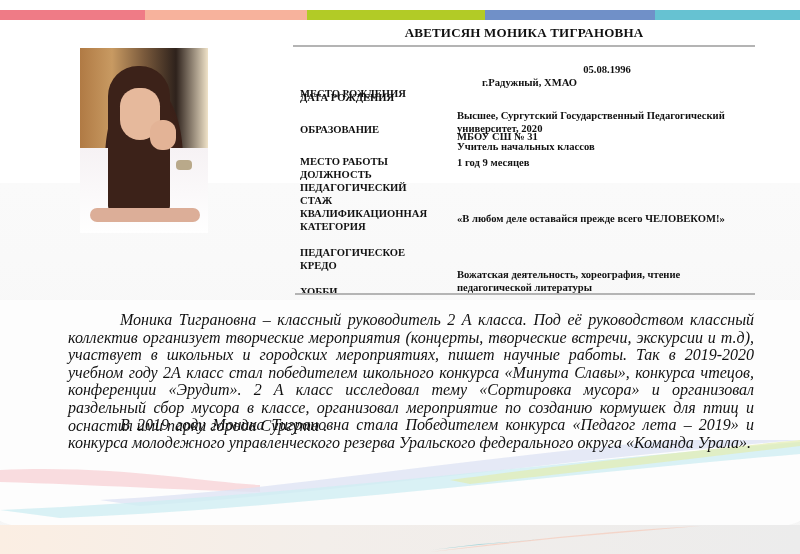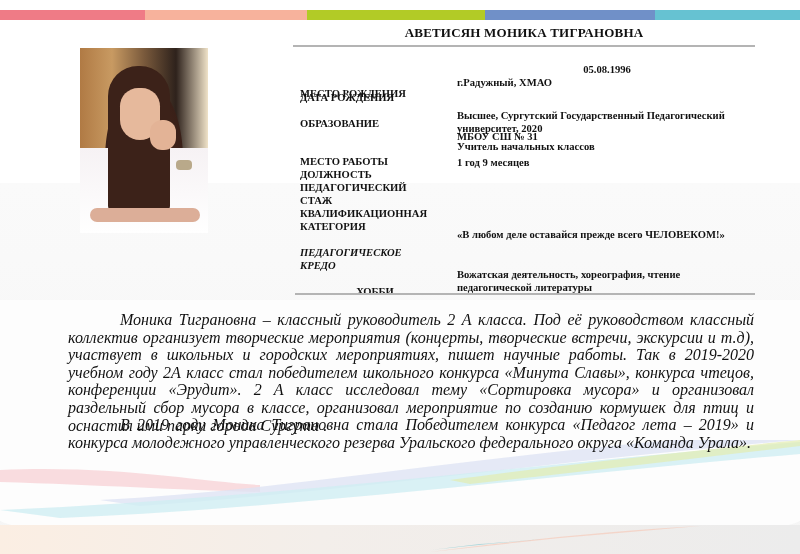--- a/index.html
+++ b/index.html
@@ -109,34 +109,34 @@
   <div class="watch"></div>
   <div class="arm"></div>
 </div>
 
 <div class="title">АВЕТИСЯН МОНИКА ТИГРАНОВНА</div>
 <div class="hline" style="left:293px;top:45px;width:462px;"></div>
 
 <div>
   <div class="lbl" style="top:63px;">ДАТА РОЖДЕНИЯ</div>
   <div class="lbl" style="top:59px;">МЕСТО РОЖДЕНИЯ</div>
-  <div class="lbl" style="top:89px;">ОБРАЗОВАНИЕ</div>
+  <div class="lbl" style="top:95px;">ОБРАЗОВАНИЕ</div>
   <div class="lbl" style="top:127px;">МЕСТО РАБОТЫ</div>
   <div class="lbl" style="top:140px;">ДОЛЖНОСТЬ</div>
   <div class="lbl" style="top:153px;width:90px;">ПЕДАГОГИЧЕСКИЙ СТАЖ</div>
   <div class="lbl" style="top:179px;width:120px;">КВАЛИФИКАЦИОННАЯ КАТЕГОРИЯ</div>
-  <div class="lbl" style="top:218px;width:115px;font-style:italic;">ПЕДАГОГИЧЕСКОЕ КРЕДО</div>
-  <div class="lbl" style="top:257px;text-align:center;">ХОББИ</div>
+  <div class="lbl" style="top:218px;width:115px;">ПЕДАГОГИЧЕСКОЕ КРЕДО</div>
+  <div class="lbl" style="top:257px;">ХОББИ</div>
 
   <div class="val" style="top:63px;text-align:center;">05.08.1996</div>
-  <div class="val" style="top:76px;">г.Радужный, ХМАО</div>
+  <div class="val" style="top:76px;margin-left:25px;">г.Радужный, ХМАО</div>
   <div class="val" style="top:89px;width:305px;margin-top:20px;">Высшее, Сургутский Государственный Педагогический университет,  2020</div>
   <div class="val" style="top:130px;">МБОУ СШ № 31</div>
   <div class="val" style="top:140px;">Учитель начальных классов</div>
   <div class="val" style="top:156px;">1 год 9 месяцев</div>
   <div class="val" style="top:182px;"></div>
-  <div class="val" style="top:228px;width:310px;">«В любом деле оставайся прежде всего ЧЕЛОВЕКОМ!»</div>
+  <div class="val" style="top:212px;width:310px;">«В любом деле оставайся прежде всего ЧЕЛОВЕКОМ!»</div>
   <div class="val" style="top:252px;width:260px;margin-top:16px;">Вожатская деятельность, хореография, чтение педагогической литературы</div>
 </div>
 <div class="hline" style="left:295px;top:293px;width:460px;"></div>
 
 <p class="para p1">Моника Тиграновна – классный руководитель 2 А класса. Под её руководством классный коллектив организует творческие мероприятия (концерты, творческие встречи, экскурсии и т.д), участвует в школьных и городских мероприятиях, пишет научные работы. Так в 2019-2020 учебном году 2А класс стал победителем школьного конкурса «Минута Славы», конкурса чтецов, конференции «Эрудит». 2 А класс исследовал тему «Сортировка мусора» и организовал раздельный сбор мусора в классе, организовал мероприятие по созданию кормушек для птиц и оснастил ими парки города Сургута .</p>
 <p class="para p2">В 2019 году Моника Тиграновна стала Победителем конкурса «Педагог лета – 2019» и конкурса молодежного управленческого резерва Уральского федерального округа «Команда Урала».</p>
 
 </body></html>

